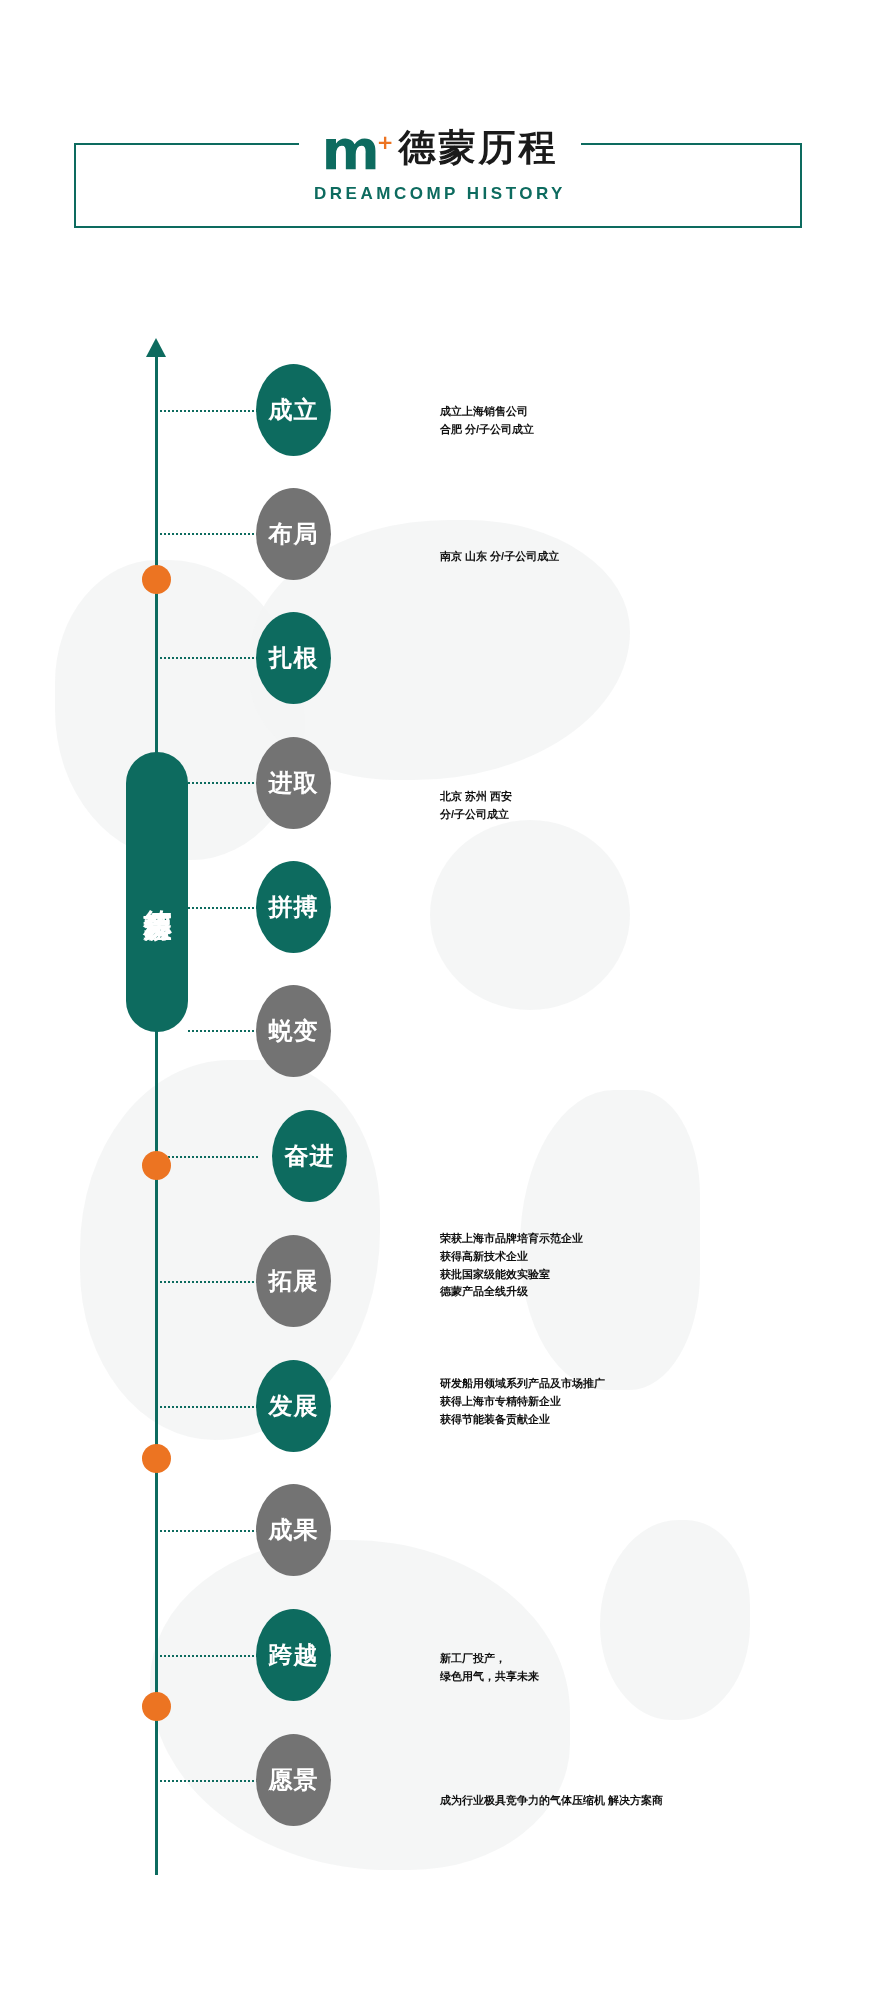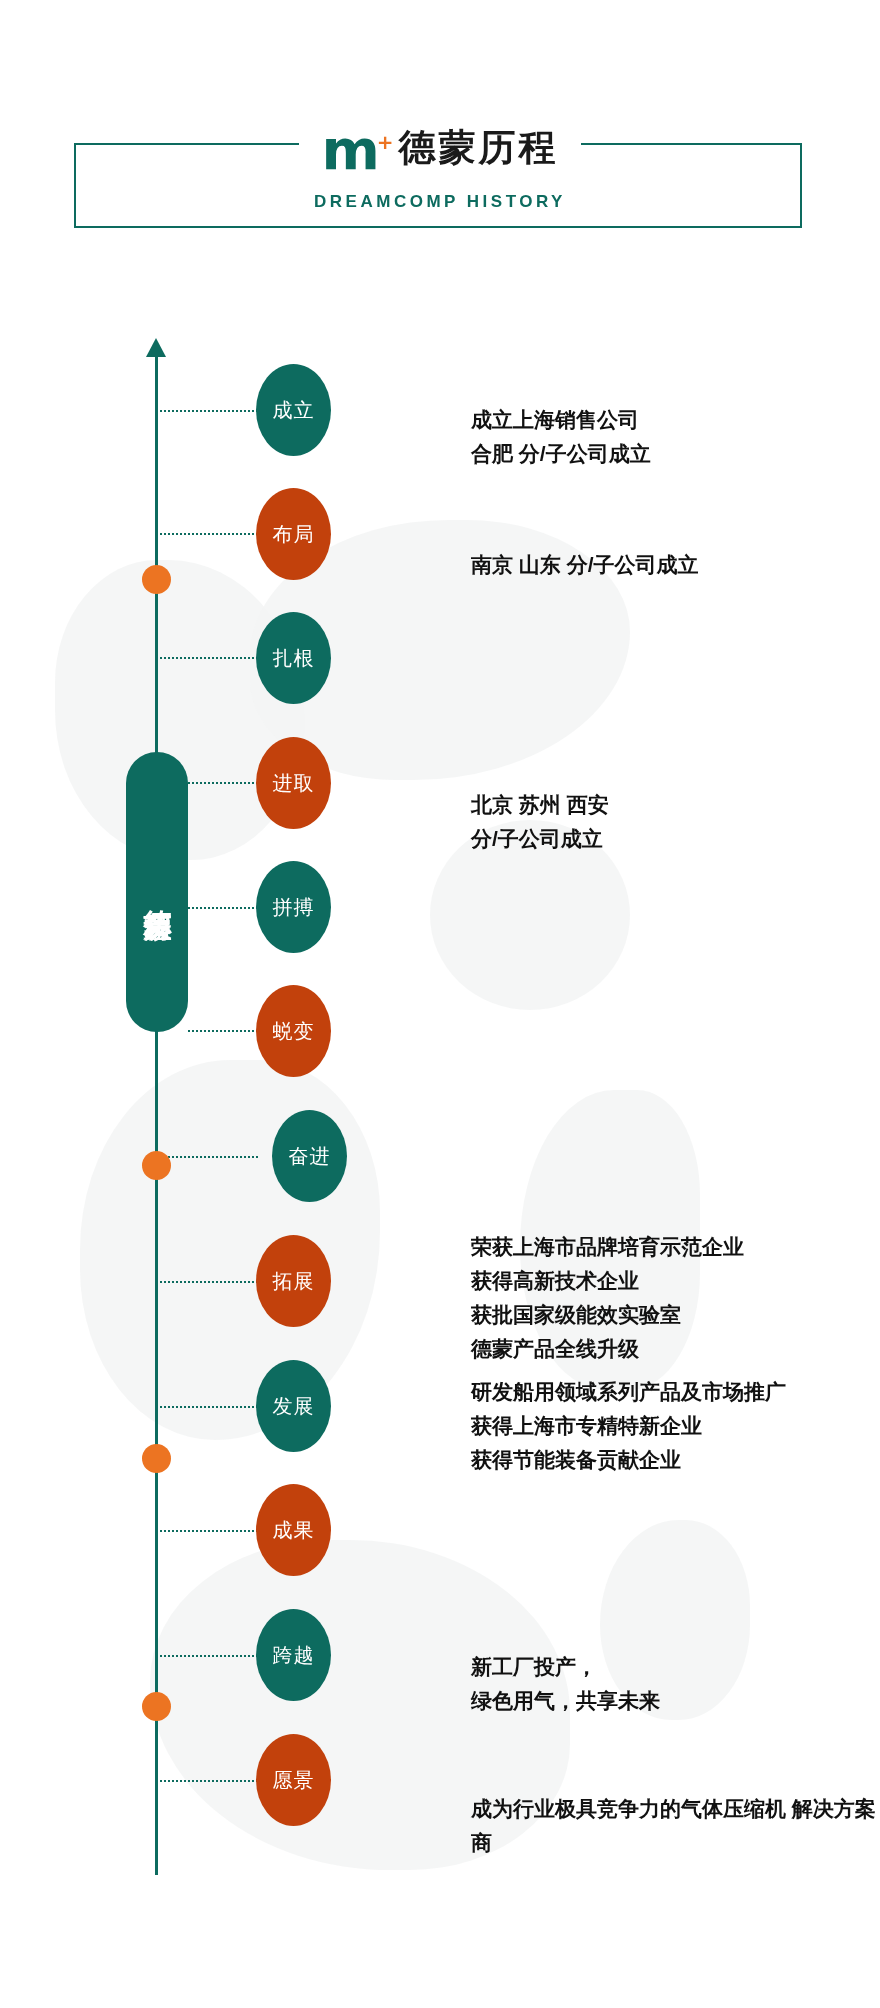--- a/index.html
+++ b/index.html
@@ -83,21 +83,21 @@
     left: 1px;
   }
   .header-cn {
     font-size: 37px;
     font-weight: 700;
     color: #1a1a1a;
     letter-spacing: 3px;
     margin-left: 10px;
   }
   .header-en {
-    margin-top: 16px;
+    margin-top: 8px;
     font-size: 17px;
     letter-spacing: 3.5px;
     color: #0d6b5f;
     font-weight: 600;
     background: #ffffff;
     display: inline-block;
     padding: 0 18px;
   }
 
   
@@ -163,34 +163,34 @@
   
   .node {
     position: absolute;
     width: 75px;
     height: 92px;
     border-radius: 50% / 50%;
     display: flex;
     align-items: center;
     justify-content: center;
     color: #ffffff;
-    font-size: 20px;
-    font-weight: 400;
+    font-size: 24px;
+    font-weight: 700;
     letter-spacing: 1px;
     z-index: 3;
     text-align: right;
   }
   .node.green { background: #0d6b5f; }
-  .node.orange { background: #c2410c; }
+  .node.orange { background: #737373; }
 
   
   .desc {
     position: absolute;
-    left: 471px;
-    font-size: 21px;
+    left: 440px;
+    font-size: 11px;
     line-height: 1.62;
     color: #111111;
     font-weight: 700;
     white-space: pre-line;
   }
 </style>
 </head>
 <body>
 
 <div id="page">

